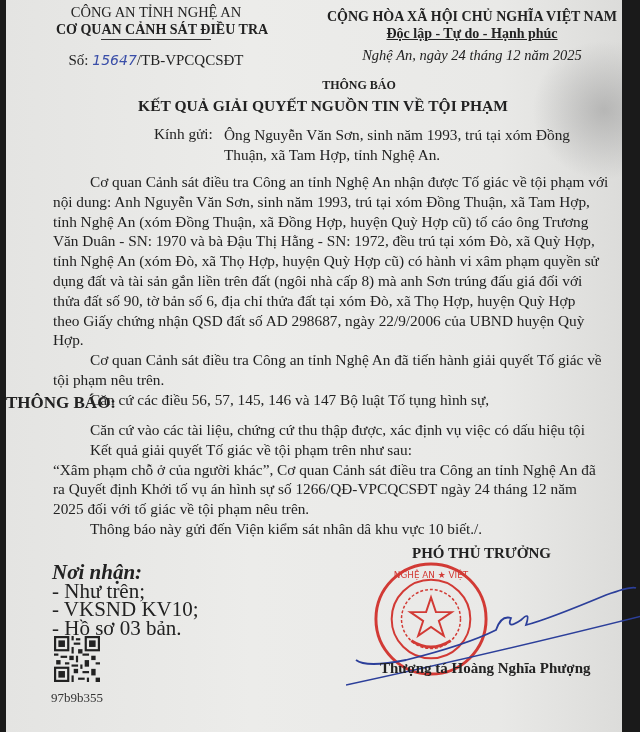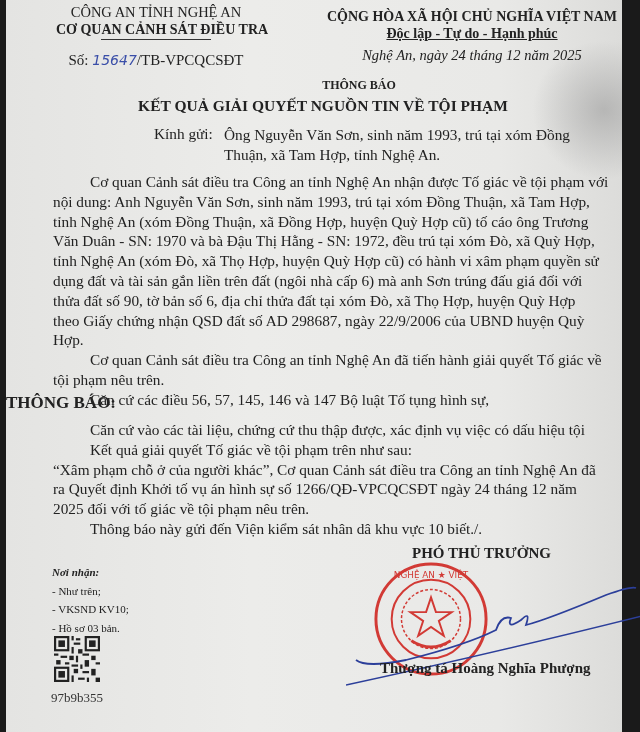--- a/index.html
+++ b/index.html
@@ -24,21 +24,21 @@
   .hdr-right .date { font-weight:normal; font-style:italic; margin-top:5px; font-size:14.5px; }
   .title { left:0; width:634px; text-align:center; font-weight:bold; }
   .t1 { top:78px; font-size:12px;padding-left:36px; }
   .t2 { top:97px; font-size:15.5px; }
   .kinhgui-label { left:148px; top:125px; font-size:15.3px; }
   .kinhgui-val { left:218px; top:125px; font-size:15.3px; line-height:20px; }
   .para { left:47px; width:562px; font-size:15.3px; line-height:19.8px; white-space:normal; }
   .para .ln { display:block; white-space:nowrap; }
   .para .ind { padding-left:37px; }
   .tb2 { top:393px; left:0; width:634px; text-align:left; font-weight:bold; font-size:17px; }
-  .noinhan { left:46px; top:563px; font-size:11px; line-height:18.5px; }
+  .noinhan { left:46px; top:563px; font-size:21px; line-height:18.5px; }
   .noinhan .lbl { font-weight:bold; font-style:italic; }
   .qr { position:absolute; left:48px; top:636px; width:46px; height:46px; }
   .code { left:45px; top:690px; font-size:13px; color:#333; }
   .pho { left:406px; top:545px; font-weight:bold; font-size:15px; }
   .seal { position:absolute; left:366px; top:560px; width:118px; height:118px; }
   .sig { position:absolute; left:340px; top:560px; width:300px; height:130px; }
   .signer { left:374px; top:660px; font-weight:bold; font-size:15px; }
 </style>
 </head>
 <body>
@@ -70,21 +70,21 @@
     <div>Ông Nguyễn Văn Sơn, sinh năm 1993, trú tại xóm Đồng</div>
     <div>Thuận, xã Tam Hợp, tỉnh Nghệ An.</div>
   </div>
 
   <div class="abs para" style="top:172px;">
     <span class="ln ind">Cơ quan Cảnh sát điều tra Công an tỉnh Nghệ An nhận được Tố giác về tội phạm với</span>
     <span class="ln">nội dung: Anh Nguyễn Văn Sơn, sinh năm 1993, trú tại xóm Đồng Thuận, xã Tam Hợp,</span>
     <span class="ln">tỉnh Nghệ An (xóm Đồng Thuận, xã Đồng Hợp, huyện Quỳ Hợp cũ) tố cáo ông Trương</span>
     <span class="ln">Văn Duân - SN: 1970 và bà Đậu Thị Hằng - SN: 1972, đều trú tại xóm Đò, xã Quỳ Hợp,</span>
     <span class="ln">tỉnh Nghệ An (xóm Đò, xã Thọ Hợp, huyện Quỳ Hợp cũ) có hành vi xâm phạm quyền sử</span>
-    <span class="ln">dụng đất và tài sản gắn liền trên đất (ngôi nhà cấp 6) mà anh Sơn trúng đấu giá đối với</span>
+    <span class="ln">dụng đất và tài sản gắn liền trên đất (ngôi nhà cấp 8) mà anh Sơn trúng đấu giá đối với</span>
     <span class="ln">thửa đất số 90, tờ bản số 6, địa chỉ thửa đất tại xóm Đò, xã Thọ Hợp, huyện Quỳ Hợp</span>
     <span class="ln">theo Giấy chứng nhận QSD đất số AD 298687, ngày 22/9/2006 của UBND huyện Quỳ</span>
     <span class="ln">Hợp.</span>
     <span class="ln ind">Cơ quan Cảnh sát điều tra Công an tỉnh Nghệ An đã tiến hành giải quyết Tố giác về</span>
     <span class="ln">tội phạm nêu trên.</span>
     <span class="ln ind">Căn cứ các điều 56, 57, 145, 146 và 147 Bộ luật Tố tụng hình sự,</span>
   </div>
 
   <div class="abs tb2">THÔNG BÁO:</div>
 

